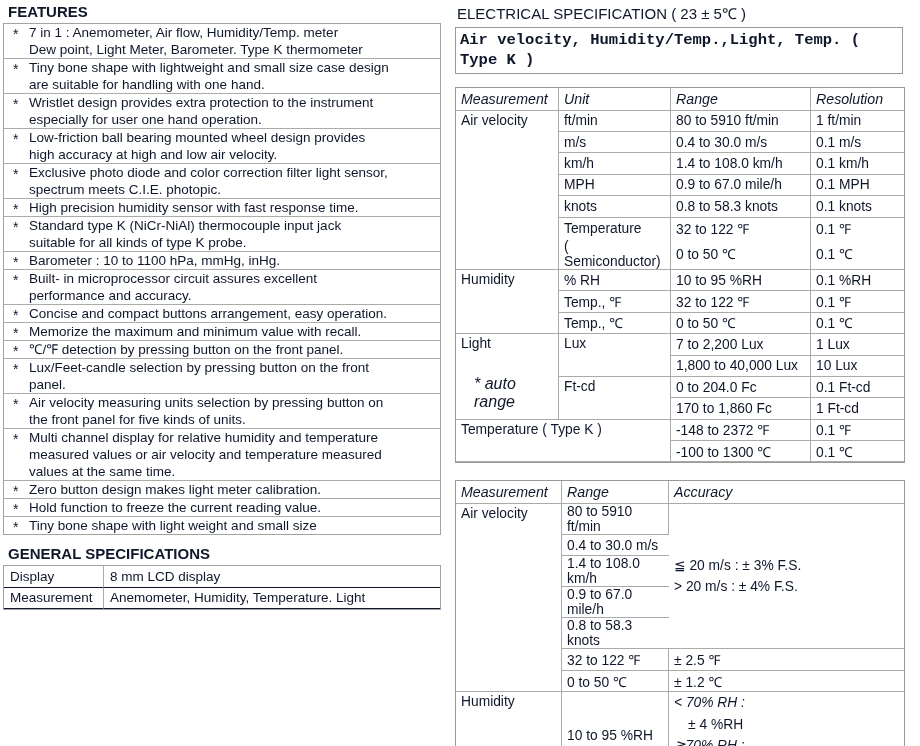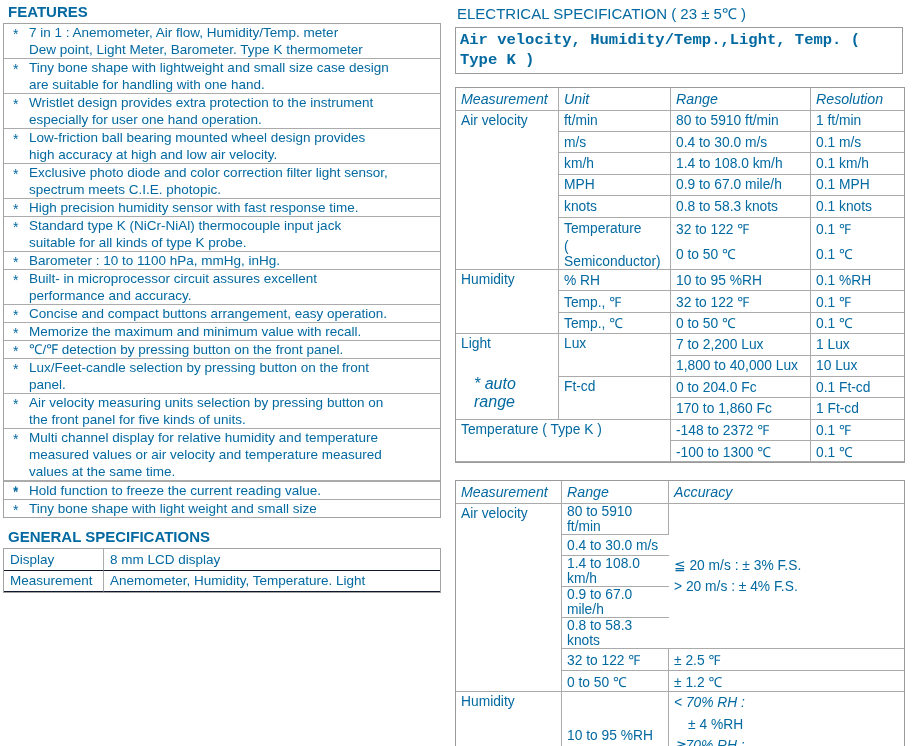--- a/index.html
+++ b/index.html
@@ -1,18 +1,18 @@
 <!DOCTYPE html>
 <html><head>
 <meta charset="utf-8">
 <style>
   html,body{margin:0;padding:0;background:#fff;}
   .page{
     position:relative;width:920px;height:746px;overflow:hidden;background:#ffffff;
-    font-family:"Liberation Sans",sans-serif;color:#0369a1;
+    font-family:"Liberation Sans",sans-serif;color:#0f172a;
   }
   
   .left-col{position:absolute;left:3px;top:3px;width:438px;}
   .sec-heading{font-size:15px;font-weight:bold;margin:0 0 3px 5px;letter-spacing:0;}
   .feat-box{border:1px solid #a2a2a2;background:#fff;}
   .feat{position:relative;padding:0 4px 0 25px;}
   .feat + .feat{border-top:1px solid #ababab;}
   .feat .star{position:absolute;left:9px;top:0;font-size:14px;line-height:21.8px;}
   .feat-text{display:block;white-space:pre-line;font-size:13.5px;line-height:17px;}
   .gen-heading{margin:10px 0 3px 5px;}
@@ -127,20 +127,21 @@
 the front panel for five kinds of units.</span>
         </div>
       <div class="feat">
           <span class="star">*</span>
           <span class="feat-text">Multi channel display for relative humidity and temperature
 measured values or air velocity and temperature measured
 values at the same time.</span>
         </div>
       <div class="feat">
           <span class="star">*</span>
+          <span class="feat-text">Zero button design makes light meter calibration.</span>
         </div>
       <div class="feat">
           <span class="star">*</span>
           <span class="feat-text">Hold function to freeze the current reading value.</span>
         </div>
       <div class="feat">
           <span class="star">*</span>
           <span class="feat-text">Tiny bone shape with light weight and small size</span>
         </div>
     </div>

